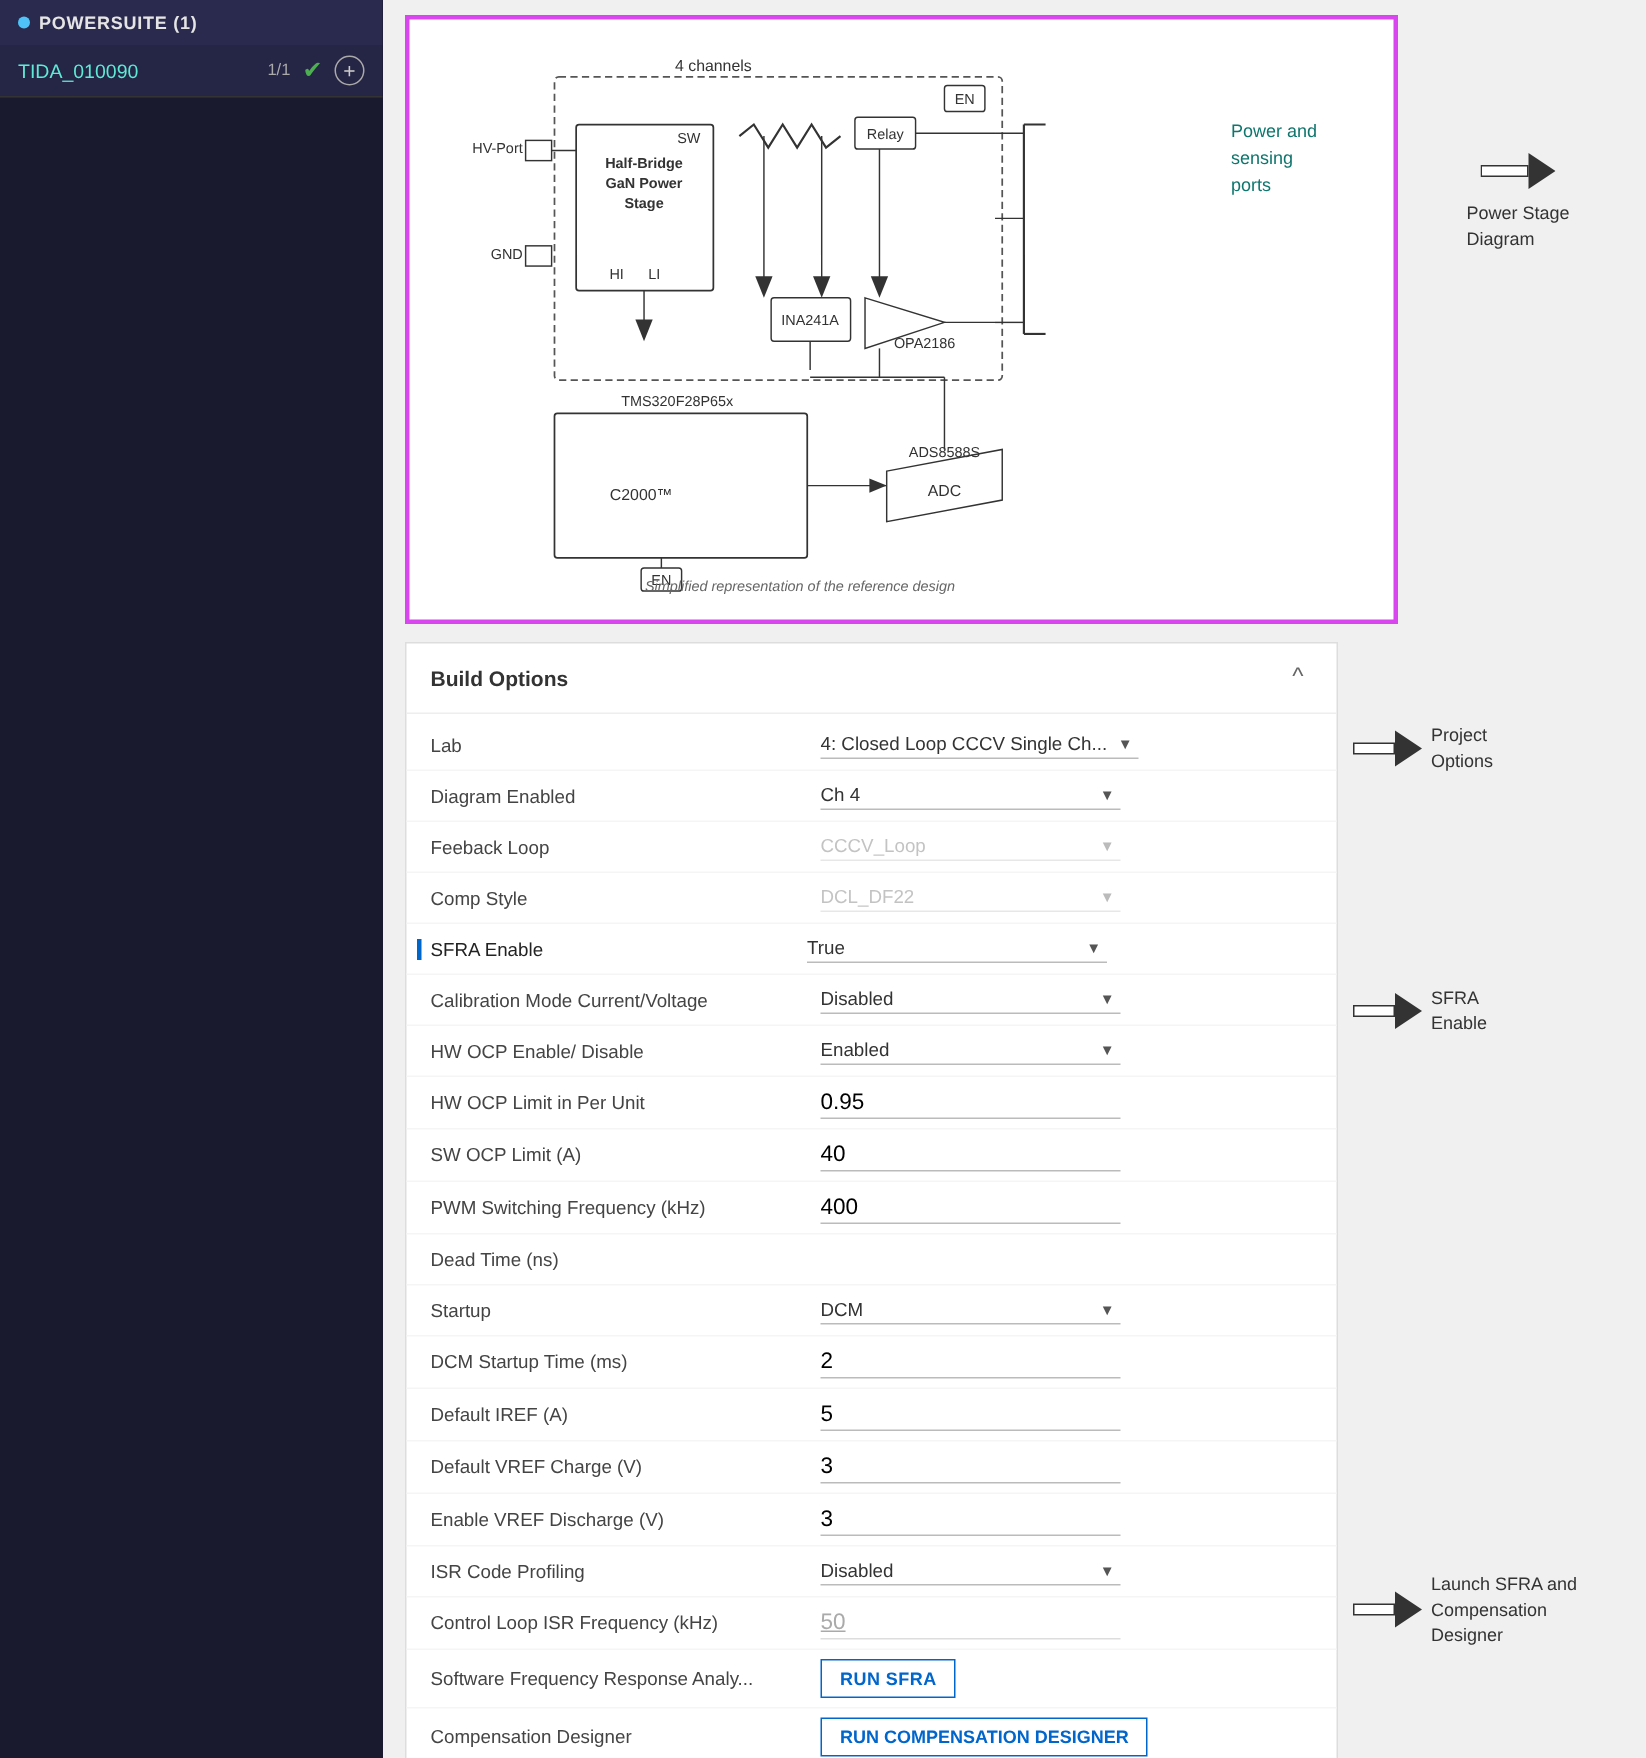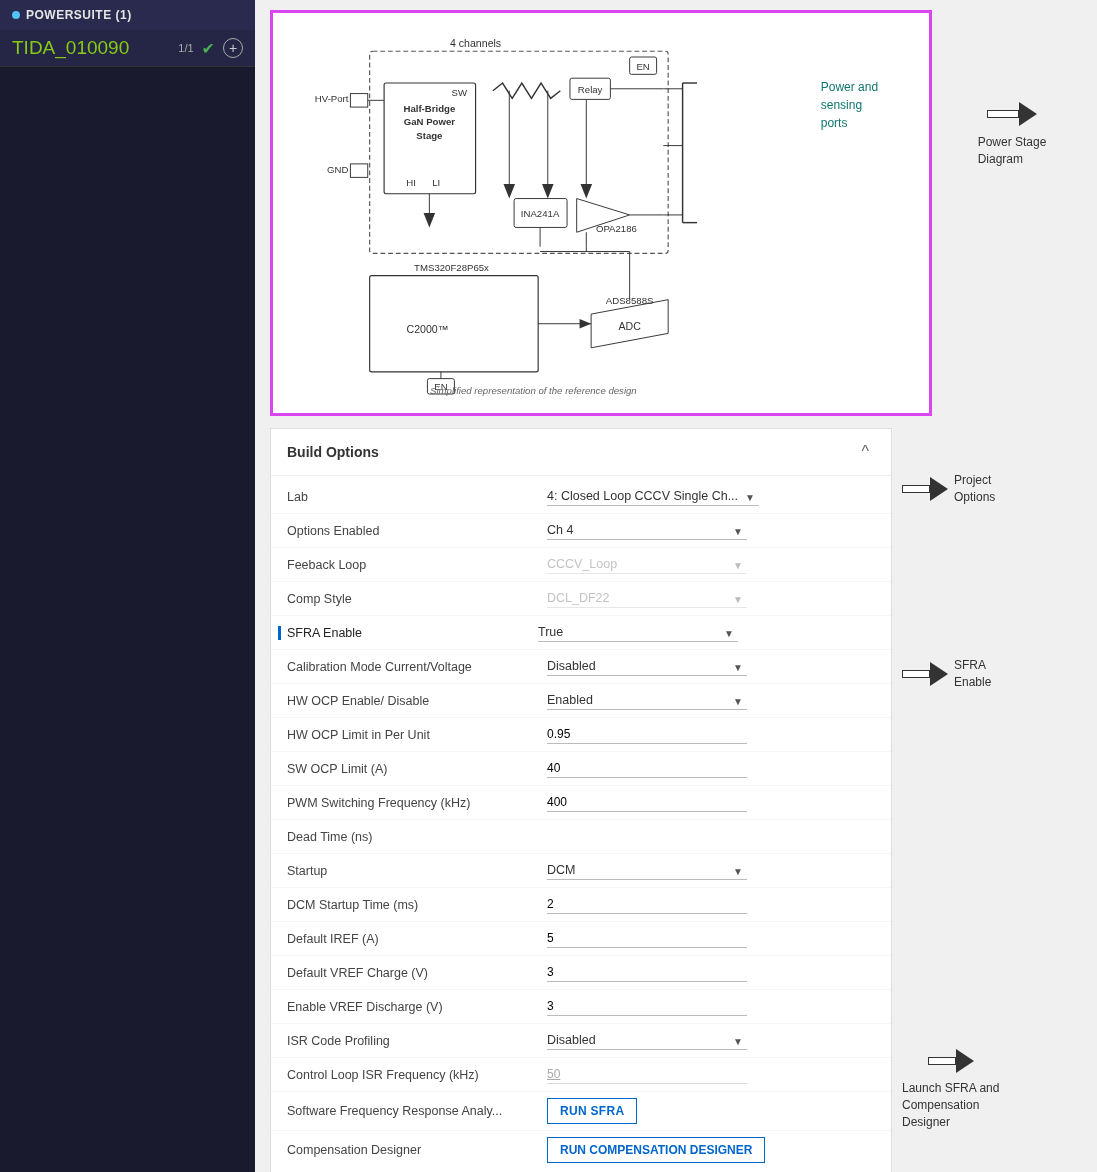--- a/index.html
+++ b/index.html
@@ -116,21 +116,21 @@
       color: #222;
     }
     .option-value {
       flex: 1;
       font-size: 12.5px;
     }
     .option-value input[type="text"] {
       border: none;
       border-bottom: 1px solid #bbb;
       outline: none;
-      font-size: 12px;
+      font-size: 15px;
       width: 200px;
       padding: 2px 0;
       background: transparent;
     }
     .option-value input[type="text"]:disabled {
       color: #aaa;
       border-bottom: 1px solid #ddd;
       text-decoration: underline;
     }
     .select-wrap {
@@ -193,21 +193,21 @@
   </style>
 </head>
 <body>
 
 <div class="sidebar">
   <div class="sidebar-header">
     <span class="dot"></span>
     <span>POWERSUITE (1)</span>
   </div>
   <div class="sidebar-item-row">
-    <span style="flex:1;font-size:19px;color:#84cc16;">TIDA_010090</span>
+    <span style="flex:1;font-size:13px;color:#5eead4;">TIDA_010090</span>
     <span class="page-badge">1/1</span>
     <span class="check-icon">✔</span>
     <div class="plus-btn">+</div>
   </div>
 </div>
 
 <div class="main-content">
 
   <div style="display:flex; gap:10px; margin-bottom:12px;">
     <div class="diagram-area" style="flex:1; padding:10px;">
@@ -329,21 +329,21 @@
         <span>Build Options</span>
         <button class="collapse-btn">^</button>
       </div>
 
       <div class="options-body" id="options-body">
       <div class="option-row">
             <div class="option-label">Lab</div>
             <div class="option-value"><div class="select-wrap"><select><option value="4: Closed Loop CCCV Single Ch...">4: Closed Loop CCCV Single Ch...</option></select><span class="chevron">▼</span></div></div>
           </div>
           <div class="option-row">
-            <div class="option-label">Options Enabled</div>
+            <div class="option-label">Diagram Enabled</div>
             <div class="option-value"><div class="select-wrap"><select><option value="Ch 4">Ch 4</option><option value="Ch 1">Ch 1</option><option value="Ch 2">Ch 2</option><option value="Ch 3">Ch 3</option></select><span class="chevron">▼</span></div></div>
           </div>
           <div class="option-row">
             <div class="option-label">Feeback Loop</div>
             <div class="option-value"><div class="select-wrap disabled"><select disabled=""><option value="CCCV_Loop">CCCV_Loop</option></select><span class="chevron">▼</span></div></div>
           </div>
           <div class="option-row">
             <div class="option-label">Comp Style</div>
             <div class="option-value"><div class="select-wrap disabled"><select disabled=""><option value="DCL_DF22">DCL_DF22</option></select><span class="chevron">▼</span></div></div>
           </div>
@@ -408,39 +408,39 @@
           </div>
           <div class="option-row">
             <div class="option-label">Compensation Designer</div>
             <div class="option-value"><button class="run-comp-btn">RUN COMPENSATION DESIGNER</button></div>
           </div>
         </div>
     </div>
 
     <div style="min-width:180px;position:relative;display:flex;flex-direction:column;">
 
-      <div style="position:absolute;top:44px;left:0;display:flex;align-items:center;gap:6px;">
+      <div style="position:absolute;top:54px;left:0;display:flex;align-items:center;gap:6px;">
         <svg width="46" height="26" viewBox="0 0 46 26">
           <rect x="0" y="9" width="28" height="8" fill="#333"></rect>
           <polygon points="28,1 46,13 28,25" fill="#333"></polygon>
           <rect x="1" y="10" width="26" height="6" fill="#fff"></rect>
         </svg>
         <div style="font-size:12px;color:#333;line-height:1.4;">Project<br>Options</div>
       </div>
 
       <div style="position:absolute;top:229px;left:0;display:flex;align-items:center;gap:6px;">
         <svg width="46" height="26" viewBox="0 0 46 26">
           <rect x="0" y="9" width="28" height="8" fill="#333"></rect>
           <polygon points="28,1 46,13 28,25" fill="#333"></polygon>
           <rect x="1" y="10" width="26" height="6" fill="#fff"></rect>
         </svg>
         <div style="font-size:12px;color:#333;line-height:1.4;">SFRA<br>Enable</div>
       </div>
 
-      <div style="position:absolute;top:620px;left:0;display:flex;align-items:center;gap:6px;flex-direction:column;">
+      <div style="position:absolute;top:620px;left:0;display:flex;align-items:center;gap:6px;">
         <svg width="46" height="26" viewBox="0 0 46 26">
           <rect x="0" y="9" width="28" height="8" fill="#333"></rect>
           <polygon points="28,1 46,13 28,25" fill="#333"></polygon>
           <rect x="1" y="10" width="26" height="6" fill="#fff"></rect>
         </svg>
         <div style="font-size:12px;color:#333;line-height:1.4;">Launch SFRA and<br>Compensation<br>Designer</div>
       </div>
 
     </div>
   </div>

